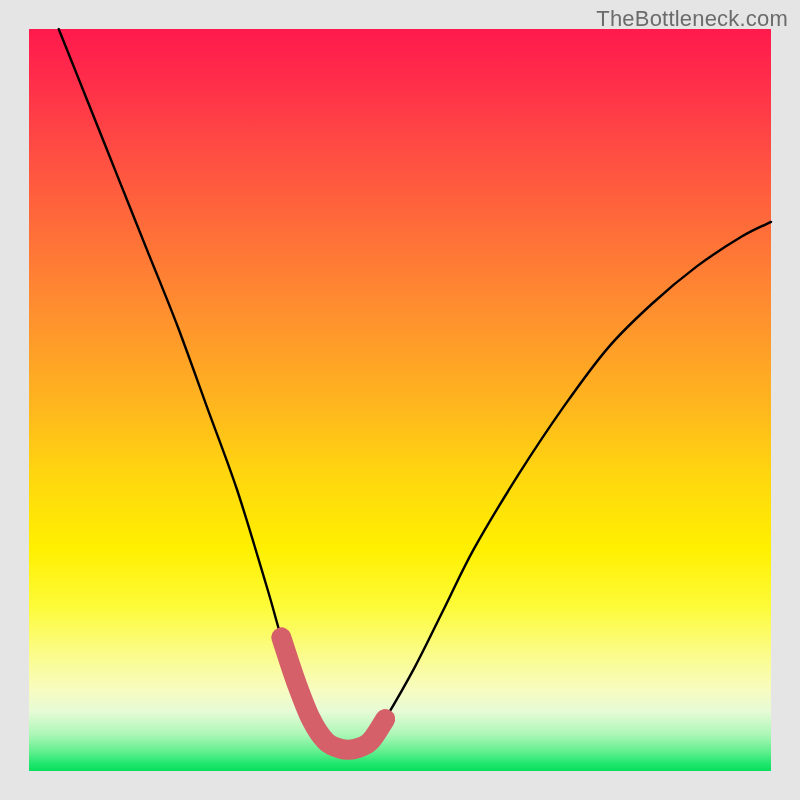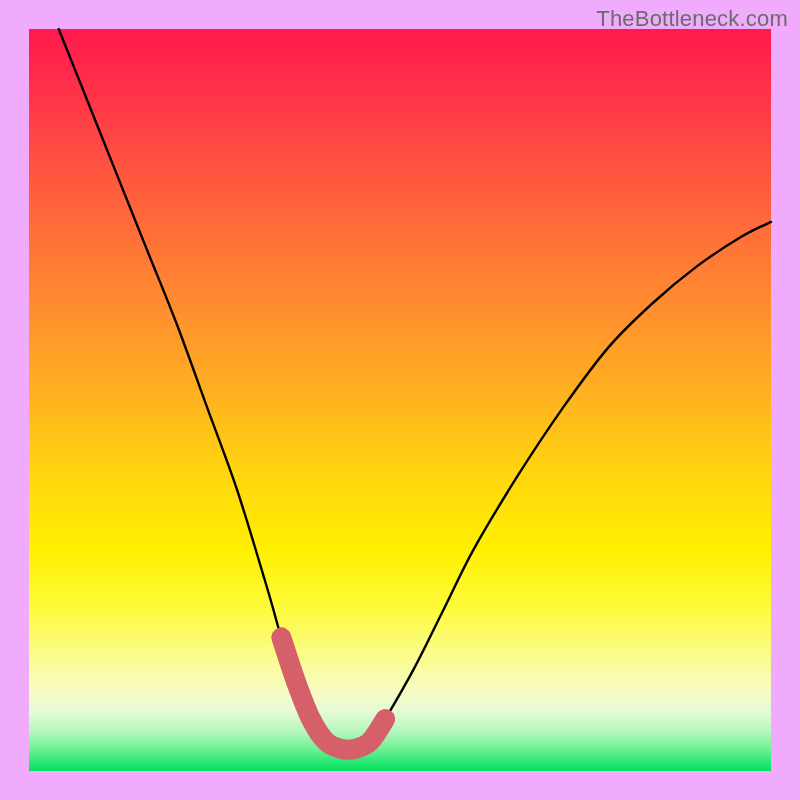--- a/index.html
+++ b/index.html
@@ -8,21 +8,21 @@
     width: 800px;
     height: 800px;
     background: #000;
     overflow: hidden;
     font-family: Arial, Helvetica, sans-serif;
   }
   .frame {
     position: absolute;
     left: 0; top: 0;
     width: 800px; height: 800px;
-    background: #f0abfc;
+    background: #e5e5e5;
   }
   .plot {
     position: absolute;
     left: 29px;
     top: 29px;
     width: 742px;
     height: 742px;
     
     background: linear-gradient(to bottom,
       #ff1a4d 0%,

